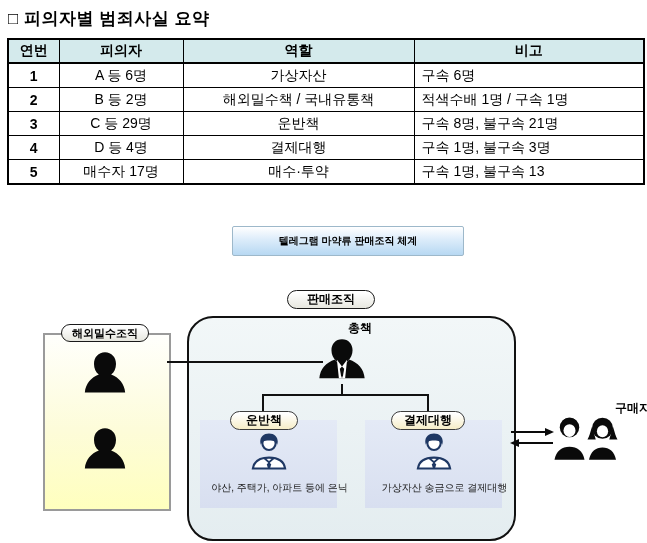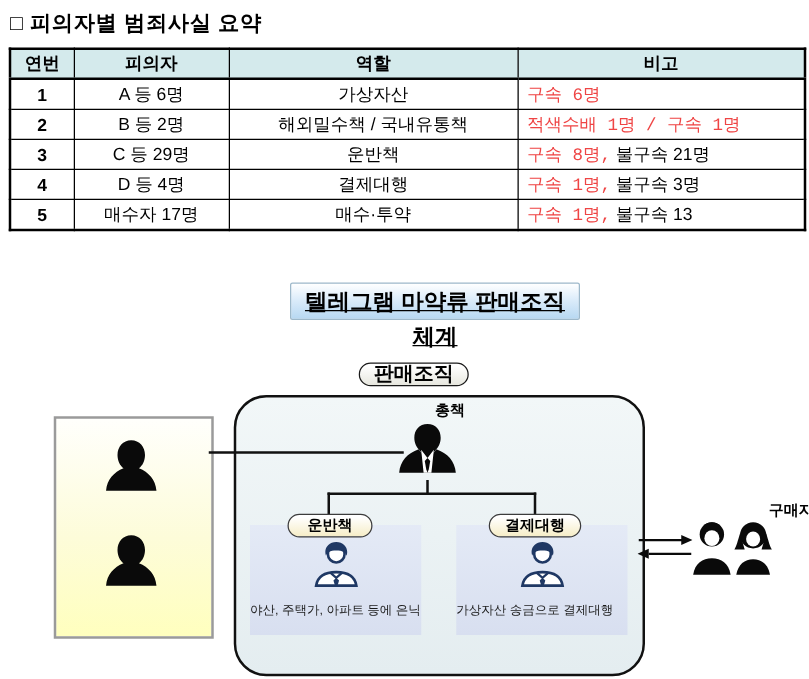--- a/index.html
+++ b/index.html
@@ -10,45 +10,45 @@
   .doc-title{position:absolute;left:8px;top:7px;font-size:17px;font-weight:bold;letter-spacing:.5px;}
 
   
   table.summary{position:absolute;left:7px;top:38px;width:636px;border-collapse:collapse;
                 table-layout:fixed;border:2px solid #000;}
   table.summary th{background:#d4eaec;border:1px solid #000;border-bottom:2px solid #000;
                    height:22px;font-size:14px;font-weight:bold;padding:0;}
   table.summary td{border:1px solid #000;height:23px;font-size:14px;text-align:center;padding:0;}
   table.summary td.no{font-weight:bold;}
   table.summary td.note{text-align:left;padding-left:7px;}
-  .seg-red{color:#ef4444;font-family:Liberation Mono, monospace;}
+  .seg-red{color:#000000;}
   .seg-black{color:#000;}
 
   
   .diagram-title{position:absolute;left:232px;top:226px;width:230px;height:28px;line-height:28px;
-                 text-align:center;font-size:18px;font-weight:bold;
+                 text-align:center;font-size:10px;font-weight:bold;
                  background:linear-gradient(180deg,#ffffff 0%,#dcecfa 45%,#b7d8f2 100%);
-                 border:1px solid #9db8ca;border-radius:2px;text-decoration:underline;}
+                 border:1px solid #9db8ca;border-radius:2px;}
 
   .pill{position:absolute;text-align:center;font-weight:bold;background:linear-gradient(180deg,#ffffff 0%,#ebebe2 100%);
         border:1.5px solid #1a1a1a;border-radius:11px;z-index:5;}
   .pill-gray{background:linear-gradient(180deg,#ffffff 10%,#e7e7df 100%);}
   .pill-cream{background:linear-gradient(180deg,#ffffff 10%,#f6edc7 100%);border-color:#3c3c3c;}
 
   .main-box{position:absolute;left:187px;top:316px;width:325px;height:221px;border:2.5px solid #111;
             border-radius:26px;background:linear-gradient(180deg,#f2f7f8 0%,#e4edf0 100%);z-index:1;}
   .smuggle-box{position:absolute;left:43px;top:333px;width:124px;height:174px;border:2px solid #9a9a9a;
                background:linear-gradient(180deg,#fffffc 0%,#fdfcd9 55%,#ffffbe 100%);z-index:2;}
   .sub-box{position:absolute;width:137px;height:88px;background:linear-gradient(180deg,#e4eaf6 0%,#d8dff0 100%);z-index:2;}
 
   .line{position:absolute;background:#111;z-index:3;}
 
   .small-label{position:absolute;text-align:right;font-size:12px;font-weight:bold;z-index:4;}
   .member-label{position:absolute;text-align:center;font-size:12px;font-weight:600;z-index:4;}
-  .caption{position:absolute;text-align:left;font-size:10px;color:#1a1a1a;z-index:4;white-space:nowrap;}
+  .caption{position:absolute;text-align:center;font-size:10px;color:#1a1a1a;z-index:4;white-space:nowrap;margin-left:11px;}
 
   .icon-abs{position:absolute;z-index:4;}
 </style>
 </head>
 <body>
 
 <div id="page">
 
   <div class="doc-title">□ 피의자별 범죄사실 요약</div>
 
@@ -96,33 +96,34 @@
         <td class="no">5</td>
         <td>매수자 17명</td>
         <td>매수·투약</td>
         <td class="note"><span class="seg-red">구속 1명,</span><span class="seg-black"> 불구속 13</span></td>
       </tr>
     </tbody>
   </table>
 
   <div class="diagram-title">텔레그램 마약류 판매조직 체계</div>
 
-  <div class="pill pill-gray" style="left:287px;top:290px;width:86px;height:17px;line-height:17px;font-size:16px;">판매조직</div>
+  <div class="pill pill-gray" style="left:287px;top:290px;width:86px;height:17px;line-height:17px;font-size:12px;">판매조직</div>
 
   <div class="main-box"></div>
   <div class="smuggle-box"></div>
   <div class="sub-box" style="left:200px;top:420px;"></div>
   <div class="sub-box" style="left:365px;top:420px;"></div>
 
   <div class="line" style="left:167px;top:361px;width:156px;height:2px;"></div>
   <div class="line" style="left:341px;top:384px;width:2px;height:11px;"></div>
   <div class="line" style="left:262px;top:394px;width:167px;height:2px;"></div>
   <div class="line" style="left:262px;top:394px;width:2px;height:19px;"></div>
   <div class="line" style="left:427px;top:394px;width:2px;height:19px;"></div>
 
+  <div class="pill pill-gray" style="left:61px;top:324px;width:86px;height:16px;line-height:16px;font-size:11px;">해외밀수조직</div>
 
   <svg class="icon-abs" style="left:83px;top:350px;" width="44" height="44" viewBox="0 0 60 58">
     <path fill="#0a0a0a" d="M30 2c-9 0-15 7-15 16 0 6.2 2.6 11.5 6.6 14.5C11 36.7 3.5 45 2.5 57h55C56.5 45 49 36.7 38.4 32.5 42.4 29.5 45 24.2 45 18 45 9 39 2 30 2z"></path>
   </svg>
 
   <svg class="icon-abs" style="left:83px;top:426px;" width="44" height="44" viewBox="0 0 60 58">
     <path fill="#0a0a0a" d="M30 2c-9 0-15 7-15 16 0 6.2 2.6 11.5 6.6 14.5C11 36.7 3.5 45 2.5 57h55C56.5 45 49 36.7 38.4 32.5 42.4 29.5 45 24.2 45 18 45 9 39 2 30 2z"></path>
   </svg>
 
   <div class="small-label" style="left:312px;top:320px;width:60px;">총책</div>

